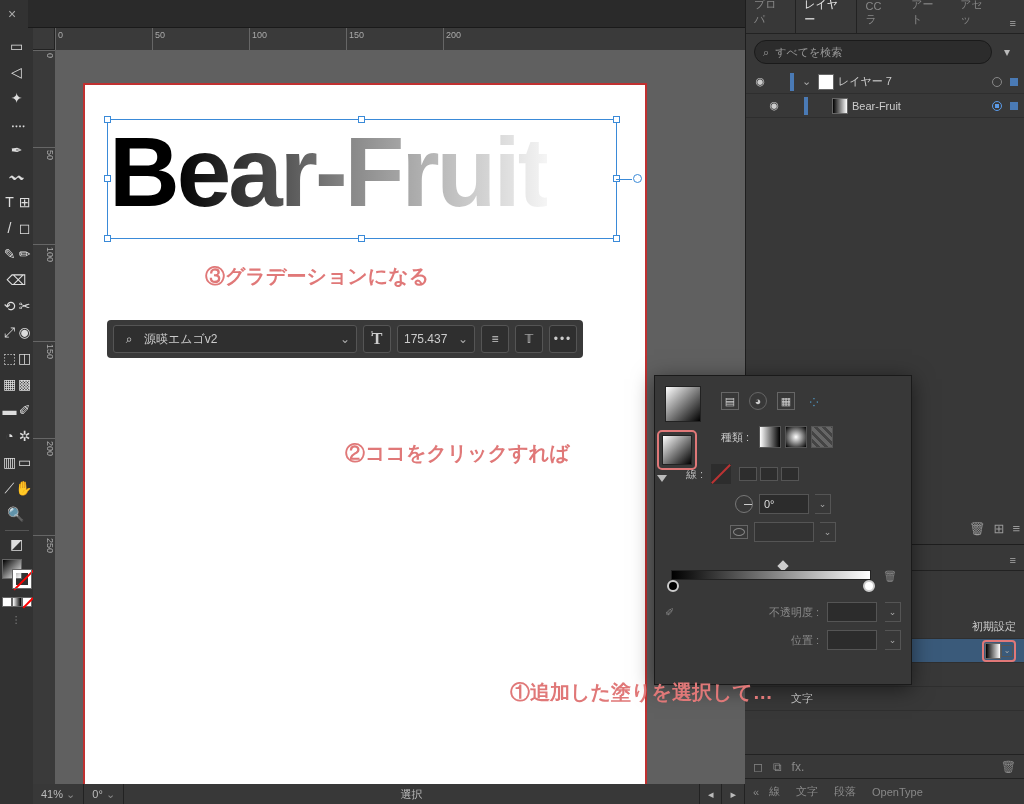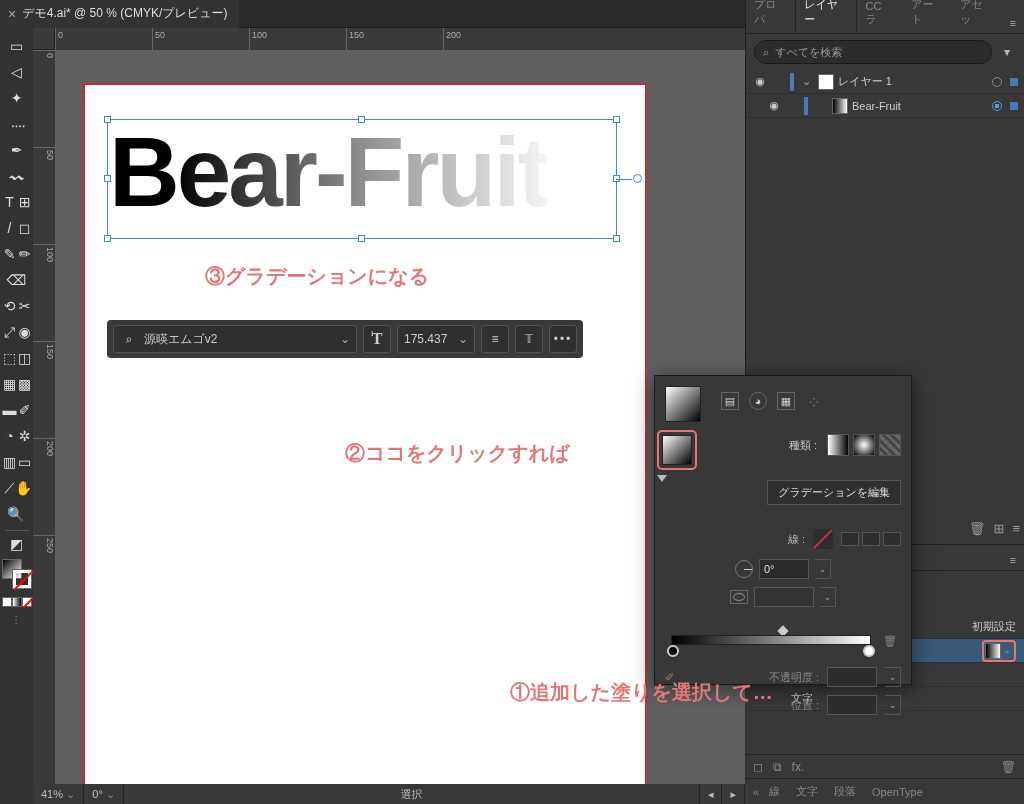--- a/index.html
+++ b/index.html
@@ -87,21 +87,21 @@
   .target { margin-left:auto; width:10px; height:10px; border:1.5px solid #888; border-radius:50%;}
   .target.sel { border-color:#5a9ae8; background:radial-gradient(circle,#5a9ae8 40%,transparent 45%);}
   .sq { width:8px; height:8px; background:#4a7ab5; margin-left:4px;}
   
   
   .grad-panel { position:absolute; top: 375px; left: 654px; width: 258px; height: 310px; background: #383838; border:1px solid #1a1a1a; box-shadow: 0 4px 20px rgba(0,0,0,.5); padding: 10px; font-size:11px;}
   .gp-top { display:flex; gap:20px; align-items:flex-start;}
   .gp-big-sw { width:36px; height:36px; background:linear-gradient(135deg,#fff,#000); border:1px solid #222;}
   .gp-icons { display:flex; gap:10px; margin-top:6px;}
   .gp-ico { width:18px; height:18px; border:1px solid #666; display:flex; align-items:center; justify-content:center; font-size:11px; color:#ccc;}
-  .gp-row { display:flex; align-items:center; gap:10px; margin-top:24px;justify-content:flex-end;}
+  .gp-row { display:flex; align-items:center; gap:10px; margin-top:16px;}
   .gp-label { width:38px; text-align:right; color:#bbb;}
   .gp-types { display:flex; gap:4px;}
   .gp-type { width:22px; height:22px; border:1px solid #555; background:#2d2d2d;}
   .gp-type.lin { background:linear-gradient(90deg,#fff,#000);}
   .gp-type.rad { background:radial-gradient(circle,#fff,#000);}
   .gp-type.free { background:repeating-linear-gradient(45deg,#666,#666 3px,#444 3px,#444 6px);}
   .gp-edit-btn { padding: 4px 10px; border:1px solid #555; background:#2f2f2f; color:#ddd; font-size:11px;}
   .gp-line { display:flex; align-items:center; gap:8px;}
   .gp-stroke-sw { width:20px; height:20px; background:#2d2d2d; position:relative;}
   .gp-stroke-sw::after{content:""; position:absolute; width:26px; height:2px; background:#b33; transform:rotate(-45deg); top:9px; left:-3px;}
@@ -145,21 +145,20 @@
   .appear-icons { position:absolute; right:4px; top:-24px; display:flex; gap:8px; color:#999; font-size:13px;}
   
   
 </style>
 </head>
 <body>
 
 <div class="tabbar">
   <div class="tab">
     <span class="close">×</span>
-    <span>デモ4.ai* @ 50 % (CMYK/プレビュー)</span>
   </div>
 </div>
 
 <div class="toolbox">
   <div class="tool">▭</div>
   <div class="tool">◁</div>
   <div class="tool">✦</div>
   <div class="tool">᠁</div>
   <div class="tool">✒</div>
   <div class="tool">〰</div>
@@ -312,21 +311,21 @@
       <span>すべてを検索</span>
     </div>
     <div class="filter-ico">▾</div>
   </div>
   <div class="layer-row">
     <span class="eye">◉</span>
     <span class="lock"></span>
     <span class="layer-bar"></span>
     <span class="twisty">⌄</span>
     <span class="layer-thumb"></span>
-    <span>レイヤー 1</span>
+    <span>レイヤー 7</span>
     <span class="target"></span>
     <span class="sq"></span>
   </div>
   <div class="layer-row" style="padding-left:20px">
     <span class="eye">◉</span>
     <span class="lock"></span>
     <span class="layer-bar"></span>
     <span class="twisty"></span>
     <span class="layer-thumb grad"></span>
     <span>Bear-Fruit</span>
@@ -399,23 +398,20 @@
         <div class="gp-ico" style="border:none; color:#5ad">⁘</div>
       </div>
       <div class="gp-row">
         <span>種類 :</span>
         <div class="gp-types">
           <div class="gp-type lin"></div>
           <div class="gp-type rad"></div>
           <div class="gp-type free"></div>
         </div>
       </div>
-      <div class="gp-row">
-        <button class="gp-edit-btn">グラデーションを編集</button>
-      </div>
     </div>
   </div>
   <div class="gp-row gp-line">
     <span class="gp-label">線 :</span>
     <div class="gp-stroke-sw"></div>
     <div class="gp-stroke-icos">
       <div></div>
       <div></div>
       <div></div>
     </div>

